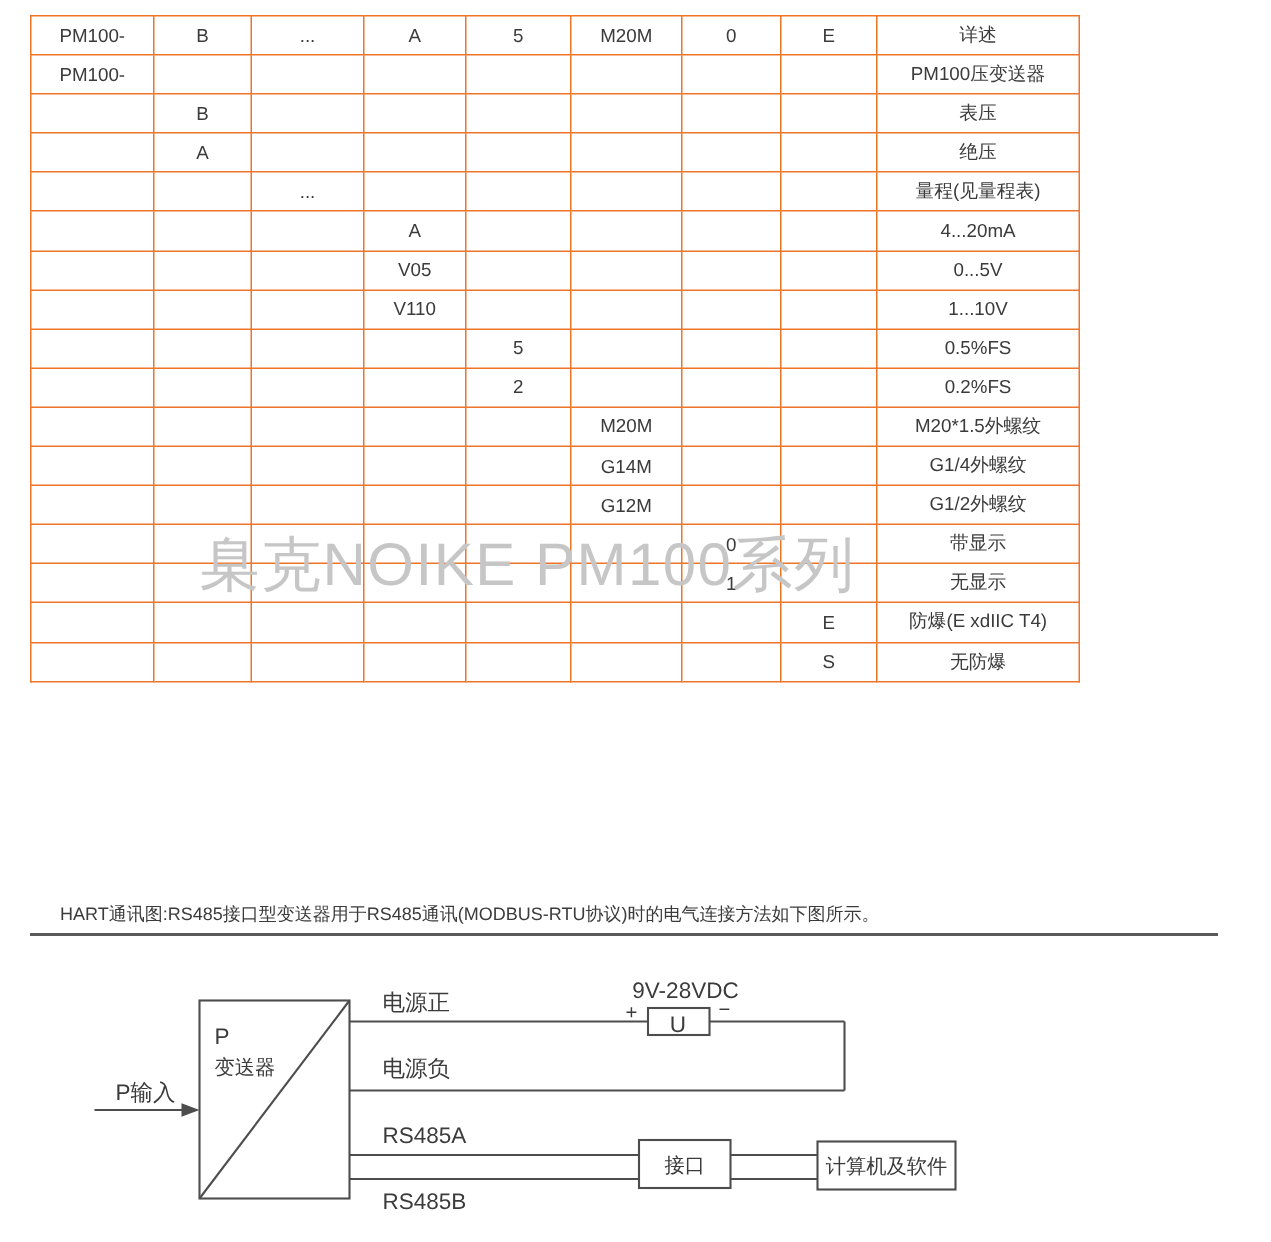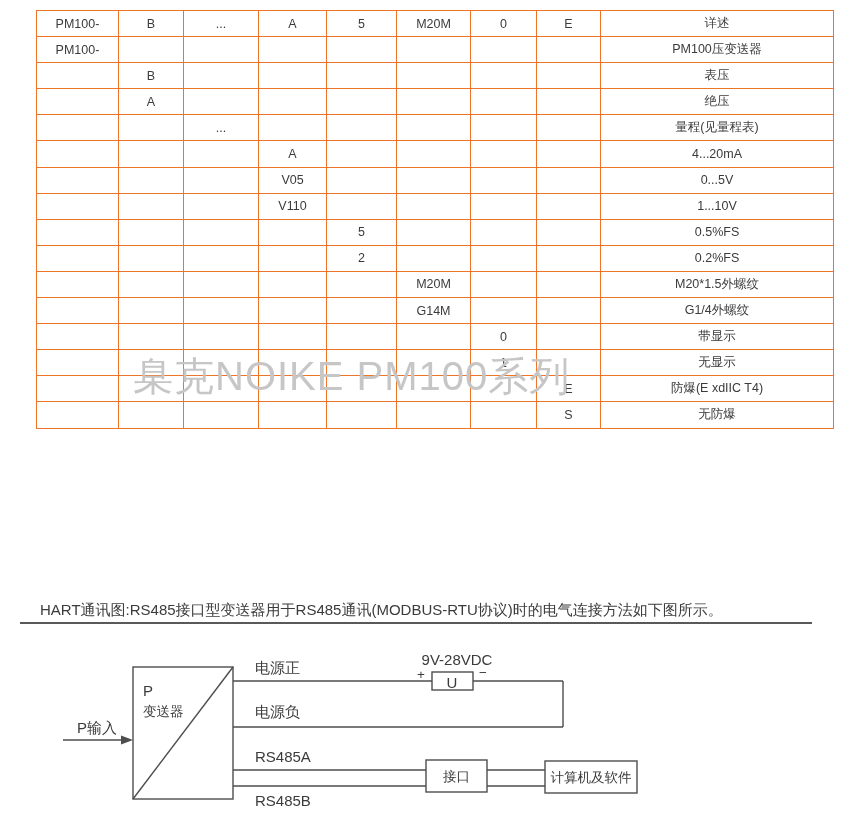--- a/index.html
+++ b/index.html
@@ -10,38 +10,38 @@
     --diagram:#4d4d4d;
   }
   *{box-sizing:border-box;margin:0;padding:0;}
   html,body{background:#ffffff;}
   body{
     width:847px;height:828px;position:relative;overflow:hidden;
     font-family:"Liberation Sans","DejaVu Sans",sans-serif;
     color:var(--text);
   }
   .order-table{
-    position:absolute;left:36px;top:10px;width:798px;
+    position:absolute;left:20px;top:10px;width:700px;
     border-collapse:collapse;table-layout:fixed;padding-left:40px;
   }
   .order-table th,.order-table td{
     border:1.4px solid var(--table-border);
     height:26.1px;text-align:center;vertical-align:middle;
     font-size:12.5px;font-weight:normal;color:var(--text);
     padding:0 2px;white-space:nowrap;overflow:hidden;
   }
   .watermark{
     position:absolute;left:133px;top:349px;
     font-size:40px;color:var(--watermark);
     letter-spacing:1px;white-space:nowrap;
     pointer-events:none;
   }
   .note{
     position:absolute;left:40px;top:601px;
-    font-size:15px;color:var(--text);white-space:nowrap;
+    font-size:12px;color:var(--text);white-space:nowrap;
   }
   .rule{
     position:absolute;left:20px;top:622px;width:792px;height:0;
     border-top:2px solid var(--rule);
   }
   .diagram{position:absolute;left:0;top:640px;}
   .diagram line,.diagram rect,.diagram polyline{
     stroke:var(--diagram);stroke-width:1.4;fill:none;
   }
   .diagram polygon{fill:var(--diagram);stroke:none;}
@@ -202,20 +202,31 @@
           <td></td>
           <td></td>
           <td>G1/4外螺纹</td>
         </tr>
         <tr>
           <td></td>
           <td></td>
           <td></td>
           <td></td>
           <td></td>
+          <td>G12M</td>
+          <td></td>
+          <td></td>
+          <td>G1/2外螺纹</td>
+        </tr>
+        <tr>
+          <td></td>
+          <td></td>
+          <td></td>
+          <td></td>
+          <td></td>
           <td></td>
           <td>0</td>
           <td></td>
           <td>带显示</td>
         </tr>
         <tr>
           <td></td>
           <td></td>
           <td></td>
           <td></td>

